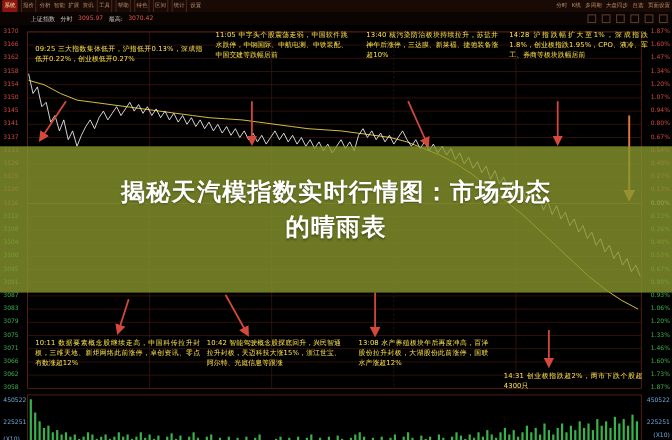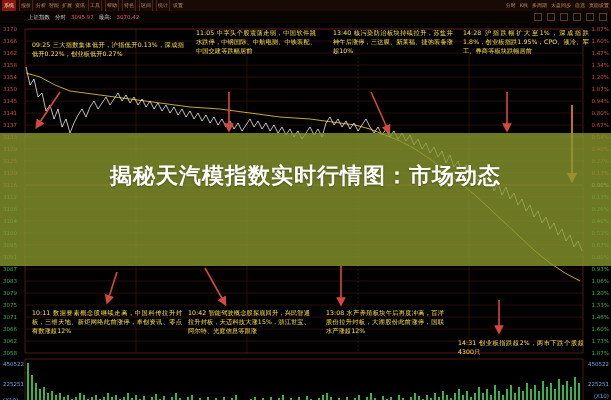--- a/index.html
+++ b/index.html
@@ -370,20 +370,21 @@
     <line x1="117" y1="272" x2="108" y2="300" stroke="#d4493c" stroke-width="1.6" marker-end="url(#ah)"></line>
     <line x1="205" y1="268" x2="224" y2="302" stroke="#d4493c" stroke-width="1.6" marker-end="url(#ah)"></line>
     <line x1="341" y1="266" x2="341" y2="302" stroke="#d4493c" stroke-width="1.6" marker-end="url(#ah)"></line>
     <line x1="499" y1="300" x2="499" y2="330" stroke="#d4493c" stroke-width="1.6" marker-end="url(#ah)"></line>
     <line x1="572" y1="105" x2="572" y2="178" stroke="#e0773a" stroke-width="1.8" marker-end="url(#ahy)"></line>
   </svg>
 
   <div class="band"></div>
   <div class="title">
     <span class="l1">揭秘天汽模指数实时行情图：市场动态</span>
+    <span class="l2">的晴雨表</span>
   </div>
 
   <div class="note" style="left:32px;top:40px;width:152px;">09:25 三大指数集体低开，沪指低开0.13%，深成指低开0.22%，创业板低开0.27%</div>
   <div class="note" style="left:196px;top:28px;width:120px;">11:05 中字头个股震荡走弱，中国软件跳水跌停，中钢国际、中航电测、中铁装配、中国交建等跌幅居前</div>
   <div class="note" style="left:333px;top:28px;width:120px;">13:40 核污染防治板块持续拉升，苏盐井神午后涨停，三达膜、新莱福、捷弛装备涨超10%</div>
   <div class="note" style="left:463px;top:28px;width:126px;">14:28 沪指跌幅扩大至1%，深成指跌1.8%，创业板指跌1.95%，CPO、液冷、军工、券商等板块跌幅居前</div>
 
   <div class="note" style="left:32px;top:308px;width:150px;">10:11 数据要素概念股继续走高，中国科传拉升封板，三维天地、新炬网络此前涨停，卓创资讯、零点有数涨超12%</div>
   <div class="note" style="left:188px;top:308px;width:122px;">10:42 智能驾驶概念股探底回升，兴民智通拉升封板，天迈科技大涨15%，浙江世宝、阿尔特、光庭信息等跟涨</div>
   <div class="note" style="left:326px;top:308px;width:118px;">13:08 水产养殖板块午后再度冲高，百洋股份拉升封板，大湖股份此前涨停，国联水产涨超12%</div>

